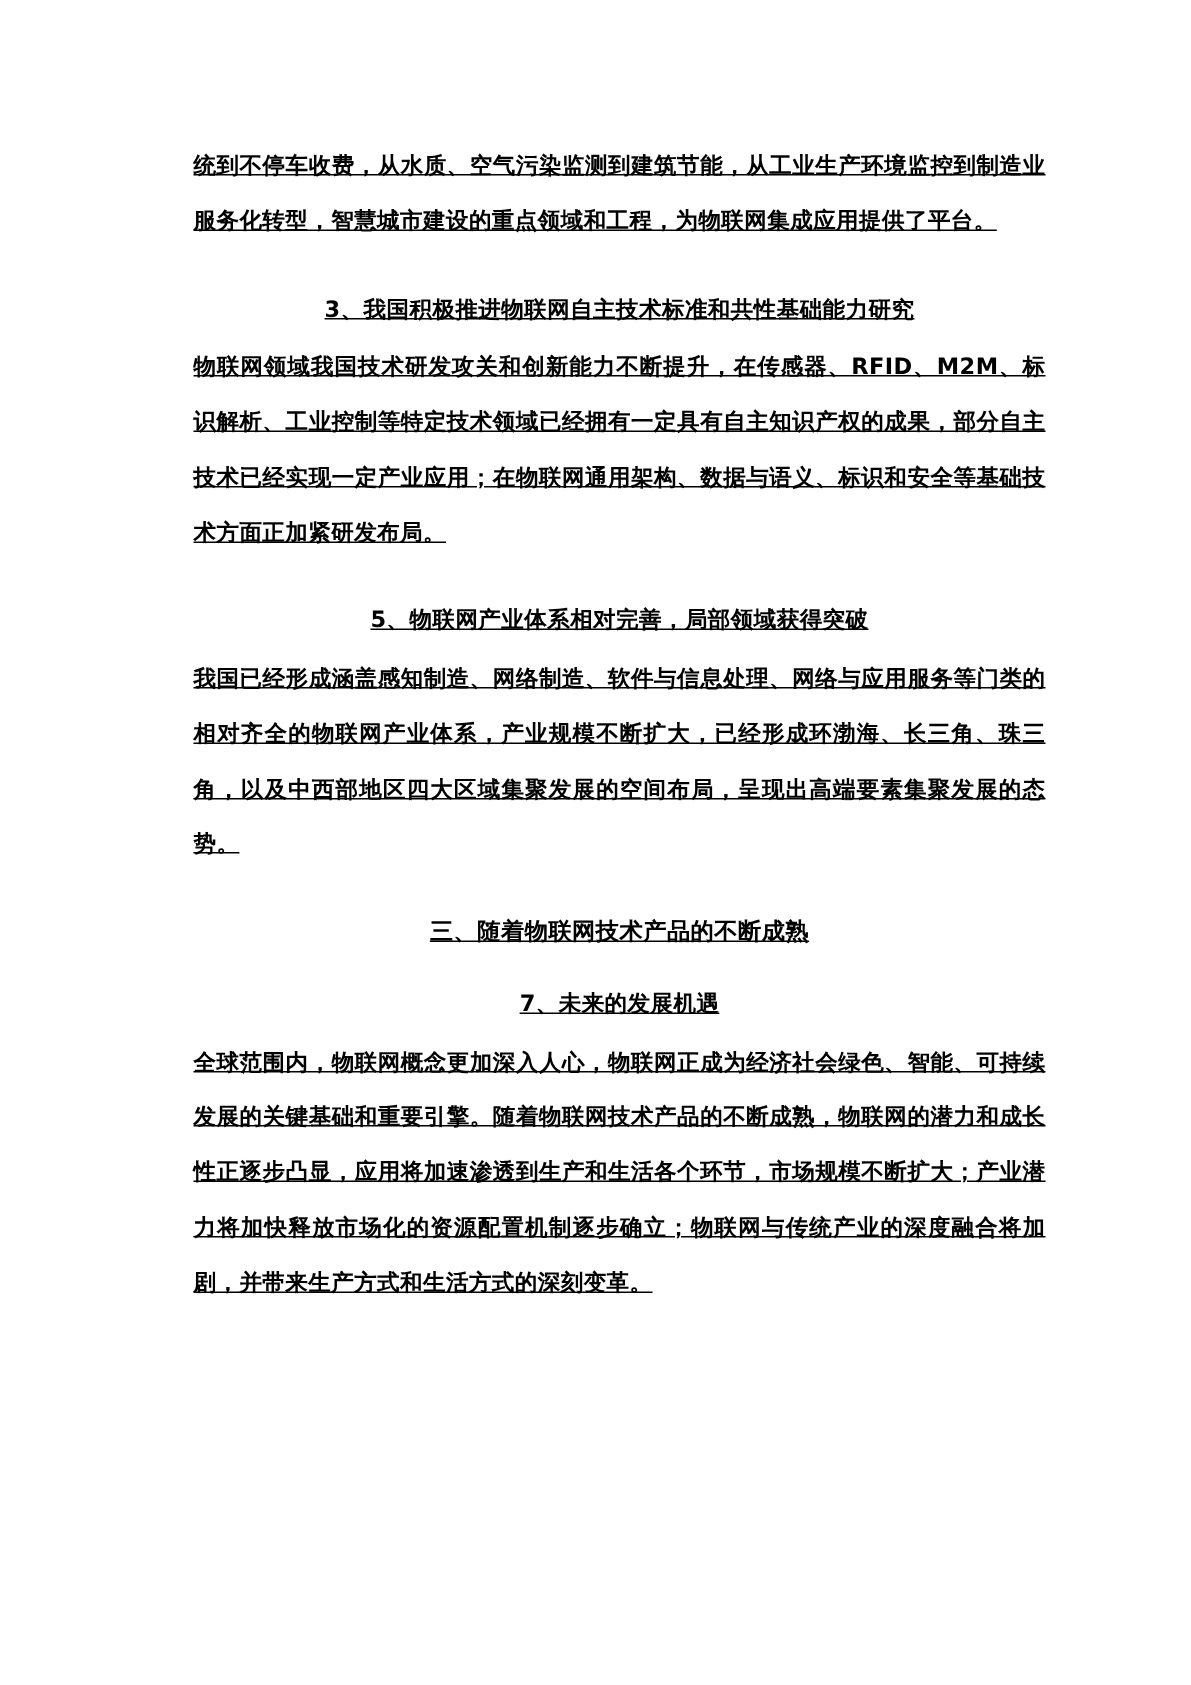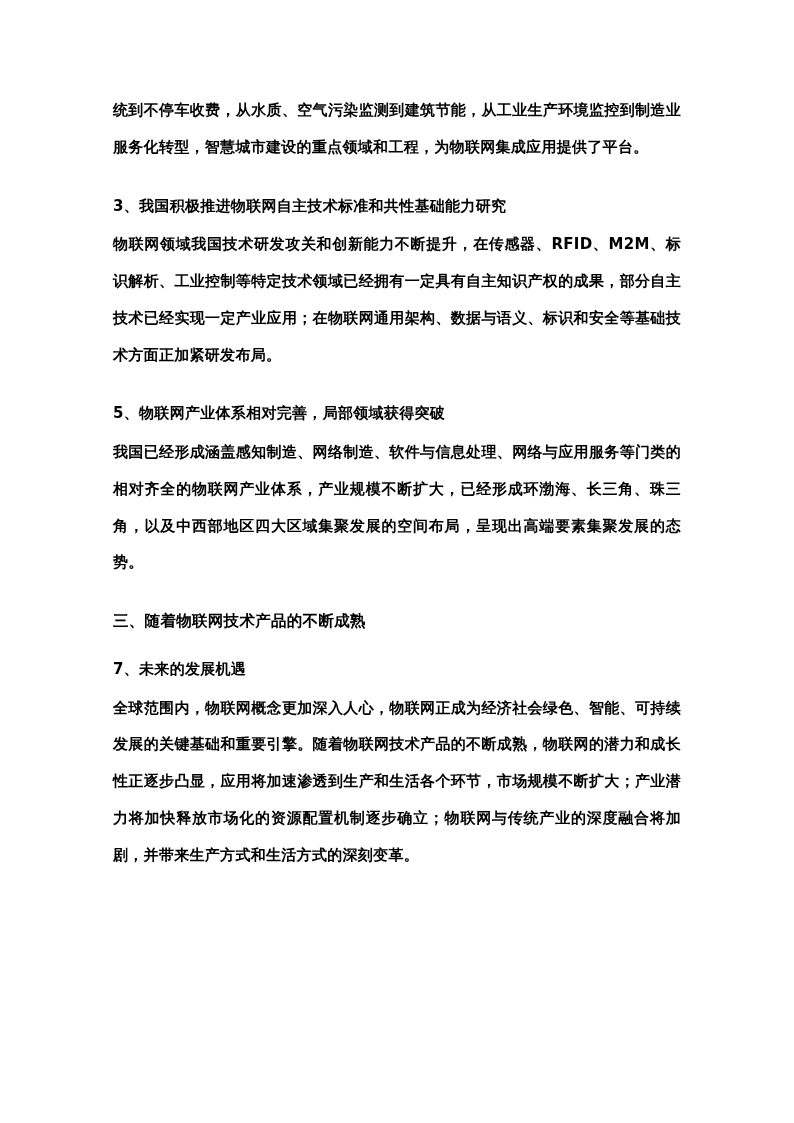--- a/index.html
+++ b/index.html
@@ -13,43 +13,45 @@
   .page {
     position: relative;
     width: 794px;
     height: 1123px;
     background: #ffffff;
     box-sizing: border-box;
     overflow: hidden;
   }
   .content {
     position: absolute;
-    left: 113px;
+    left: 129px;
     top: 92px;
     width: 568px;
+    text-decoration: underline;
   }
   .para {
     font-size: 15px;
     line-height: 2.45;
     color: #000000;
     text-align: justify;
     margin: 0 0 6px 0;
     letter-spacing: 0.3px;
     font-weight: 600;
   }
   .para.body {
     font-weight: 600;
   }
   .heading {
     font-size: 15px;
     line-height: 2.45;
     color: #000000;
     font-weight: 700;
     margin: 10px 0 2px 0;
     letter-spacing: 0.3px;
+    text-align: center;
   }
   .heading.big {
     font-size: 15.5px;
   }
   .spacer-sm { height: 6px; }
 </style>
 </head>
 <body>
 
 <div class="page">

